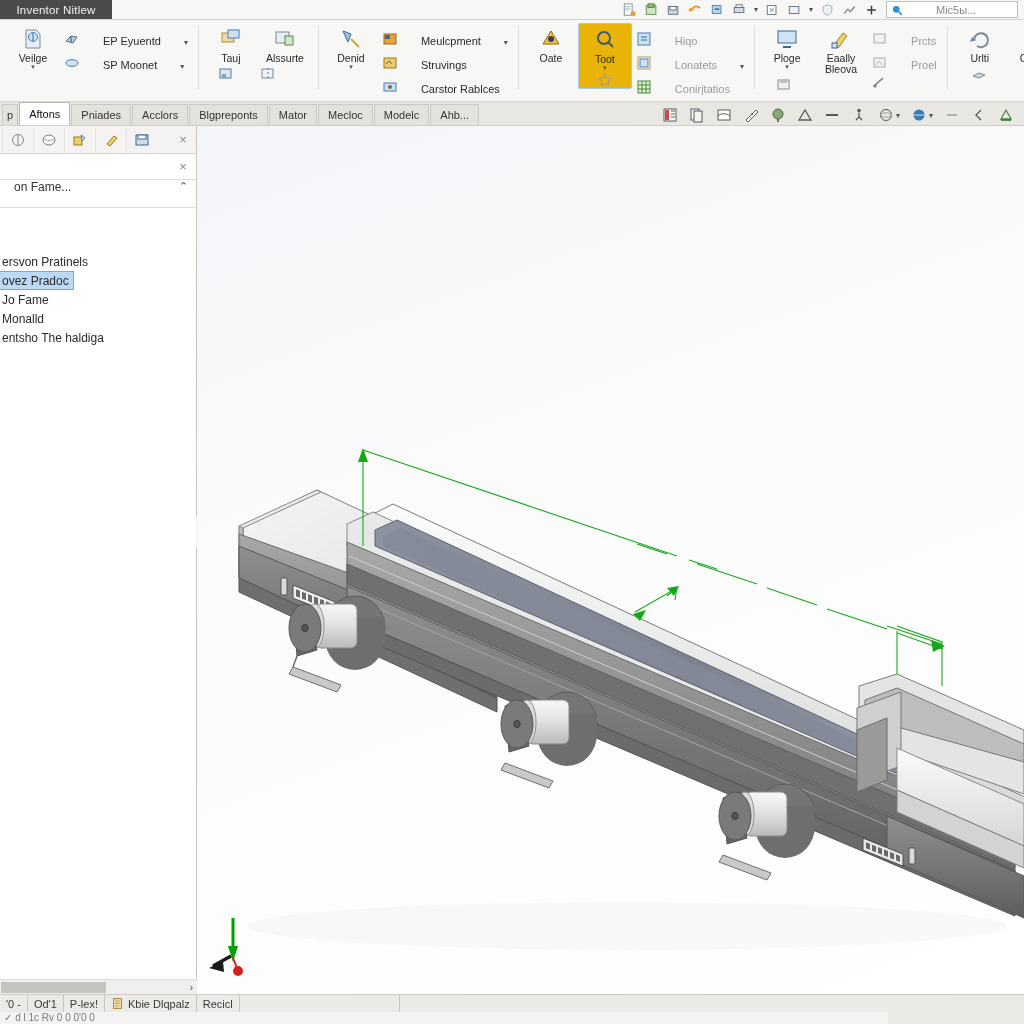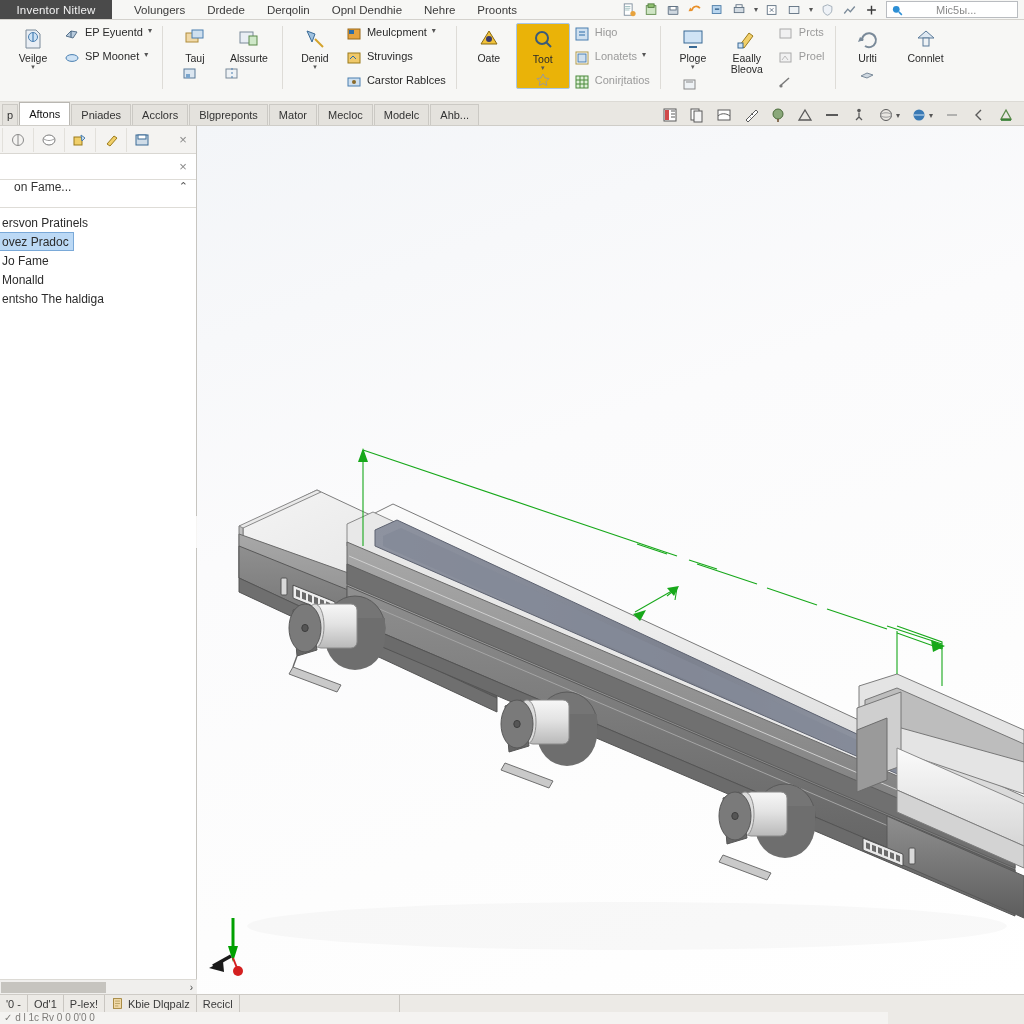--- a/index.html
+++ b/index.html
@@ -48,21 +48,21 @@
     content:""; position:absolute; left:0; top:6px; bottom:12px; width:1px; background:#dedcd7;
   }
   .big-btn {
     width:54px; display:flex; flex-direction:column; align-items:center;
     padding-top:4px; cursor:default;
   }
   .big-btn .lbl { font-size:10.5px; text-align:center; line-height:11px; margin-top:2px; filter:blur(.35px);}
   .big-btn .caret { font-size:7px; color:#555; line-height:6px; }
   .big-btn.sel { background:#eab308; border:1px solid #a8c6e8; border-radius:2px;}
   .small-col { display:flex; flex-direction:column; gap:3px; padding-top:3px; }
-  .small-btn { display:flex; align-items:flex-start; gap:5px; height:21px; padding:0 4px; }
+  .small-btn { display:flex; align-items:flex-end; gap:23px; height:21px; padding:0 4px; }
   .small-btn .lbl { font-size:11px; filter:blur(.35px); white-space:nowrap;}
   .small-btn .lbl.dim { color:#9a9a9a; }
   .icon { display:block; position:relative; flex:none; filter:blur(.25px); }
   .ic16 { width:16px;height:16px; }
   .ic22 { width:24px;height:24px; }
   .caret-s{ font-size:8px;color:#555; }
 
   
   .tabrow {
     position:absolute; left:0; top:102px; width:1024px; height:24px;
@@ -91,21 +91,21 @@
   .ptb-btn { width:30px;height:24px; display:flex;align-items:center;justify-content:center;
              border-left:1px solid #e2e0db; }
   .ptb-close { margin-left:auto; width:26px; text-align:center; color:#8a8a8a; font-size:13px; }
   .panel-row2 { height:26px; border-bottom:1px solid #dedcd7; display:flex; align-items:center; }
   .panel-head {
     height:28px; border-bottom:1px solid #dedcd7; display:flex; align-items:flex-start;
     padding-left:14px; font-size:12px; color:#333;
   }
   .panel-head .t { filter:blur(.35px); }
   .chev { margin-left:auto; padding-right:8px; color:#555; font-size:11px; }
-  .tree { padding-top:5px; }
+  .tree { padding-top:5px;margin-top:39px; }
   .tnode {
     height:19px; display:flex; align-items:center; padding-left:2px;
     font-size:12px; color:#2b2b2b; filter:blur(.35px); white-space:nowrap;
   }
   .tnode.sel { background:#bcd9f5; border:1px solid #7aa9d8; width:75px; margin-left:-1px;}
   .splitter {
     position:absolute; left:196px; top:515px; width:10px; height:34px;
     background:#f6f5f3; border:1px solid #c3c1bc; border-left:none;
     border-radius:0 2px 2px 0;
   }
@@ -145,28 +145,20 @@
     filter:blur(.6px);
   }
 </style>
 </head>
 <body>
 
 <div class="app">
 
   <div class="titlebar">
     <div class="doc-tab">Inventor Nitlew</div>
-    <div class="menu-strip">
-      <span>Volungers</span>
-      <span>Drdede</span>
-      <span>Derqolin</span>
-      <span>Opnl Dendhie</span>
-      <span>Nehre</span>
-      <span>Proonts</span>
-    </div>
     <div class="qat">
       <svg class="qicon" viewBox="0 0 16 16">
           <rect x="2" y="1" width="9" height="13" fill="#fff" stroke="#7a8a99"></rect>
           <path d="M3 4h6M3 6h6M3 8h5" stroke="#9bb" stroke-width="1"></path>
           <circle cx="12" cy="12" r="3" fill="#e8a33d"></circle>
         </svg>
       <svg class="qicon" viewBox="0 0 16 16">
           <rect x="2" y="3" width="11" height="10" fill="#cfe5c4" stroke="#5f8a4a"></rect>
           <rect x="4" y="1" width="7" height="4" fill="#8fc070" stroke="#4e7a3a"></rect>
         </svg>

